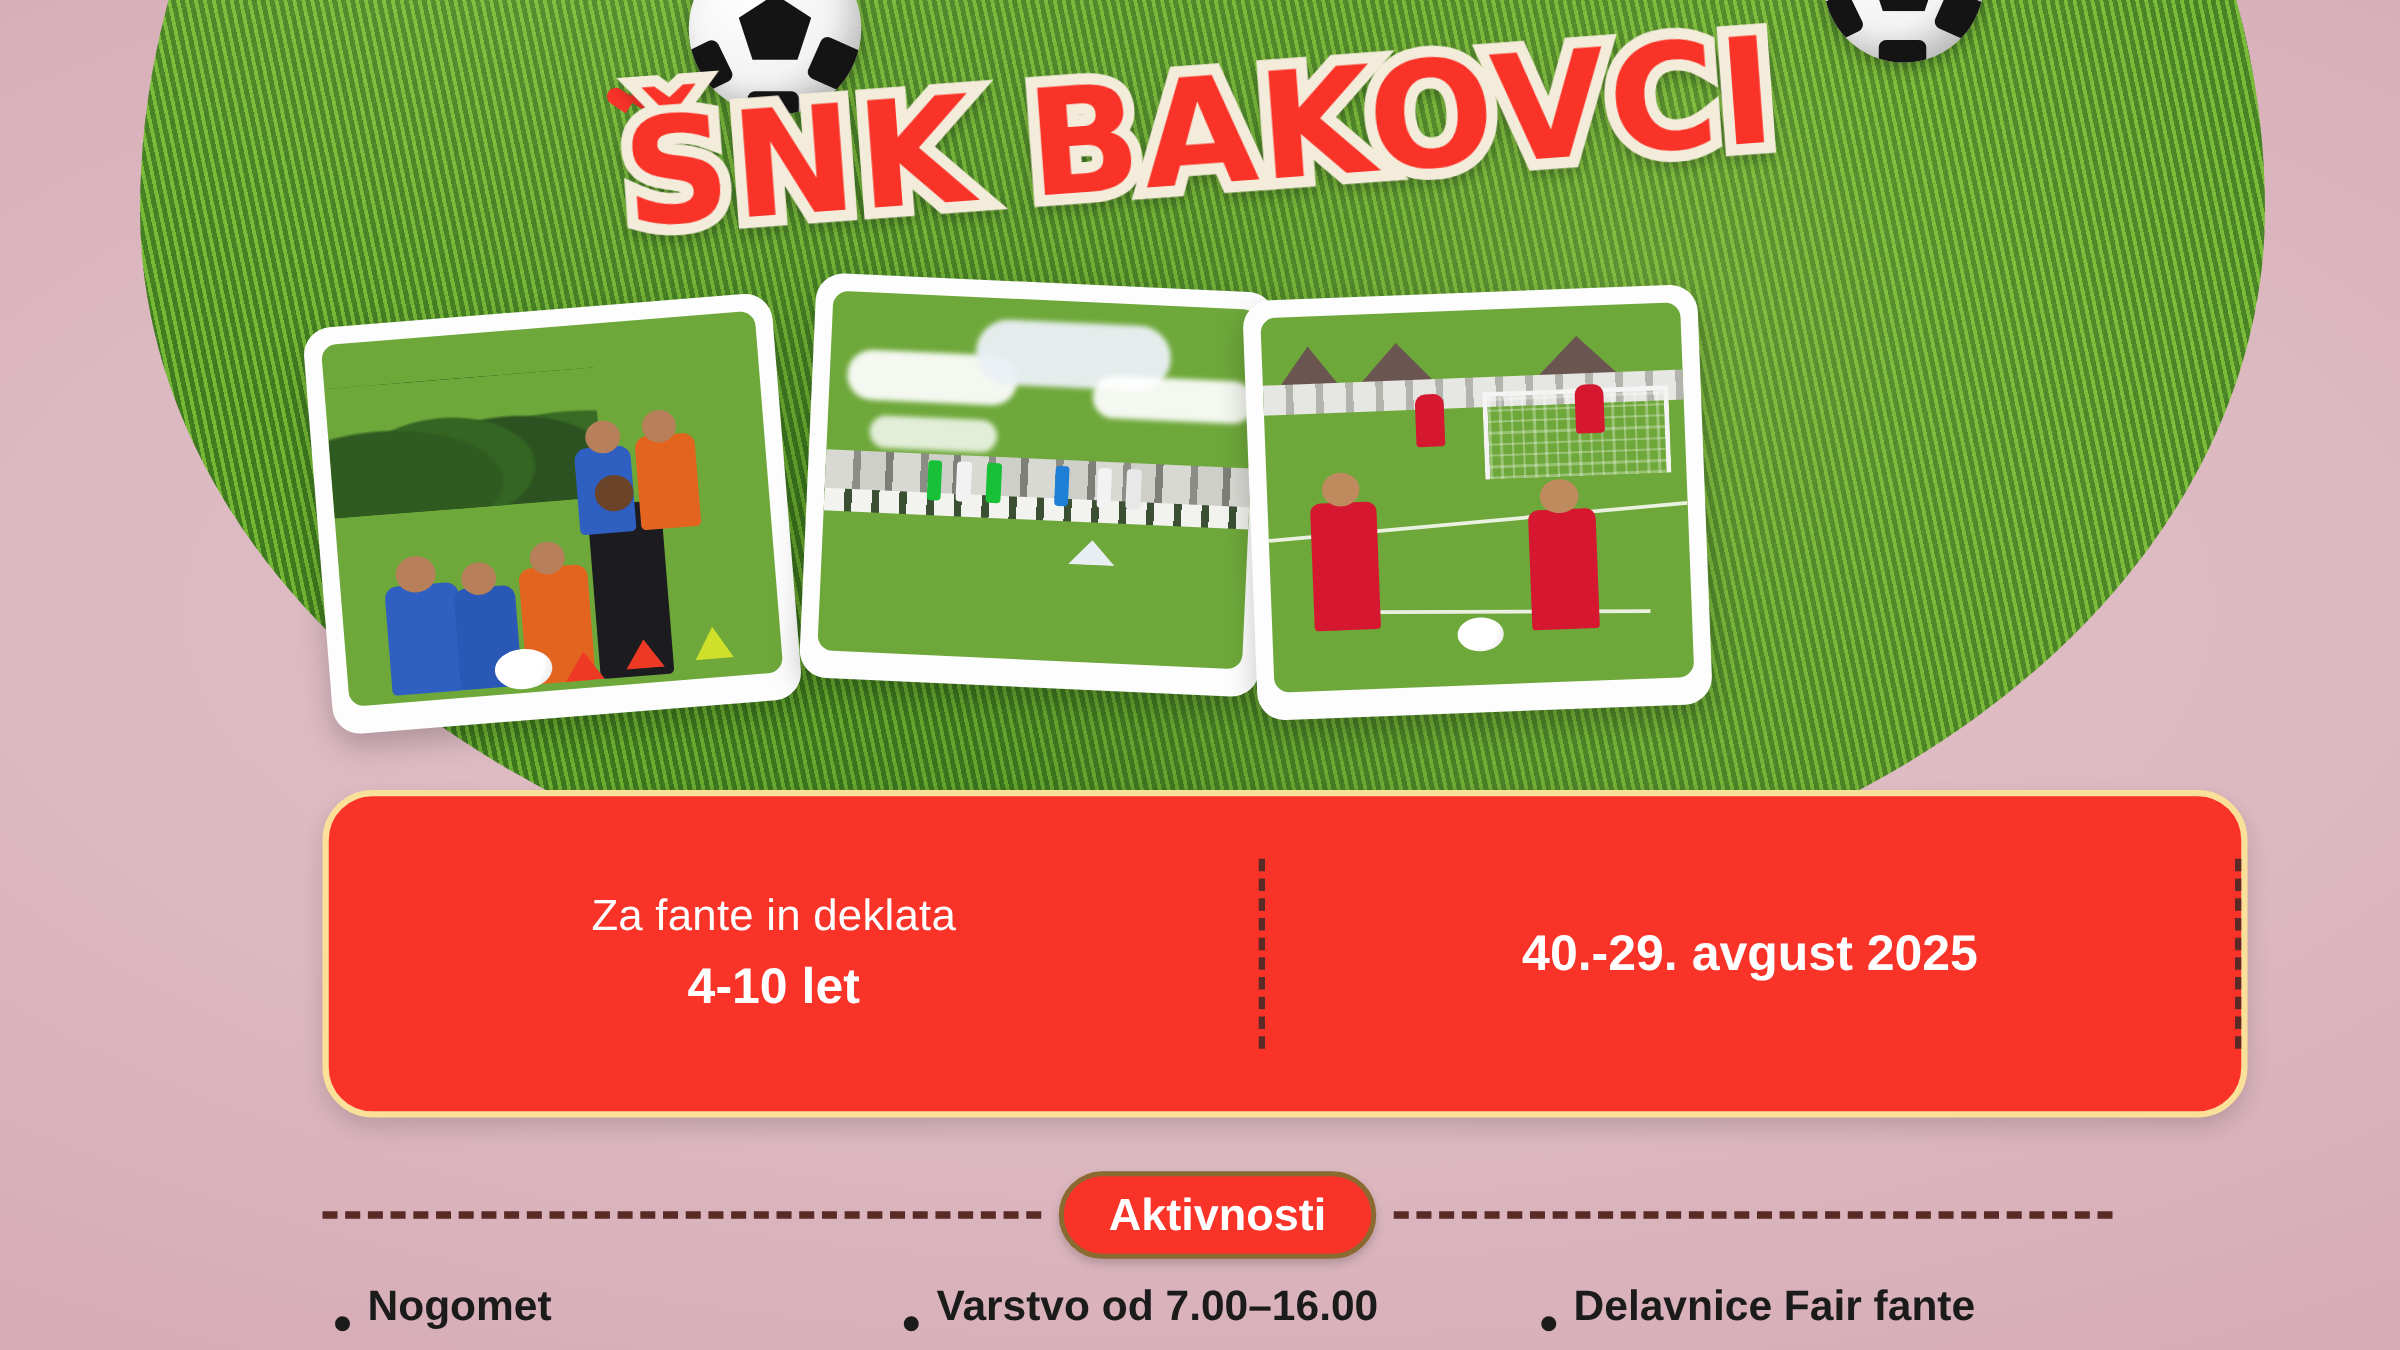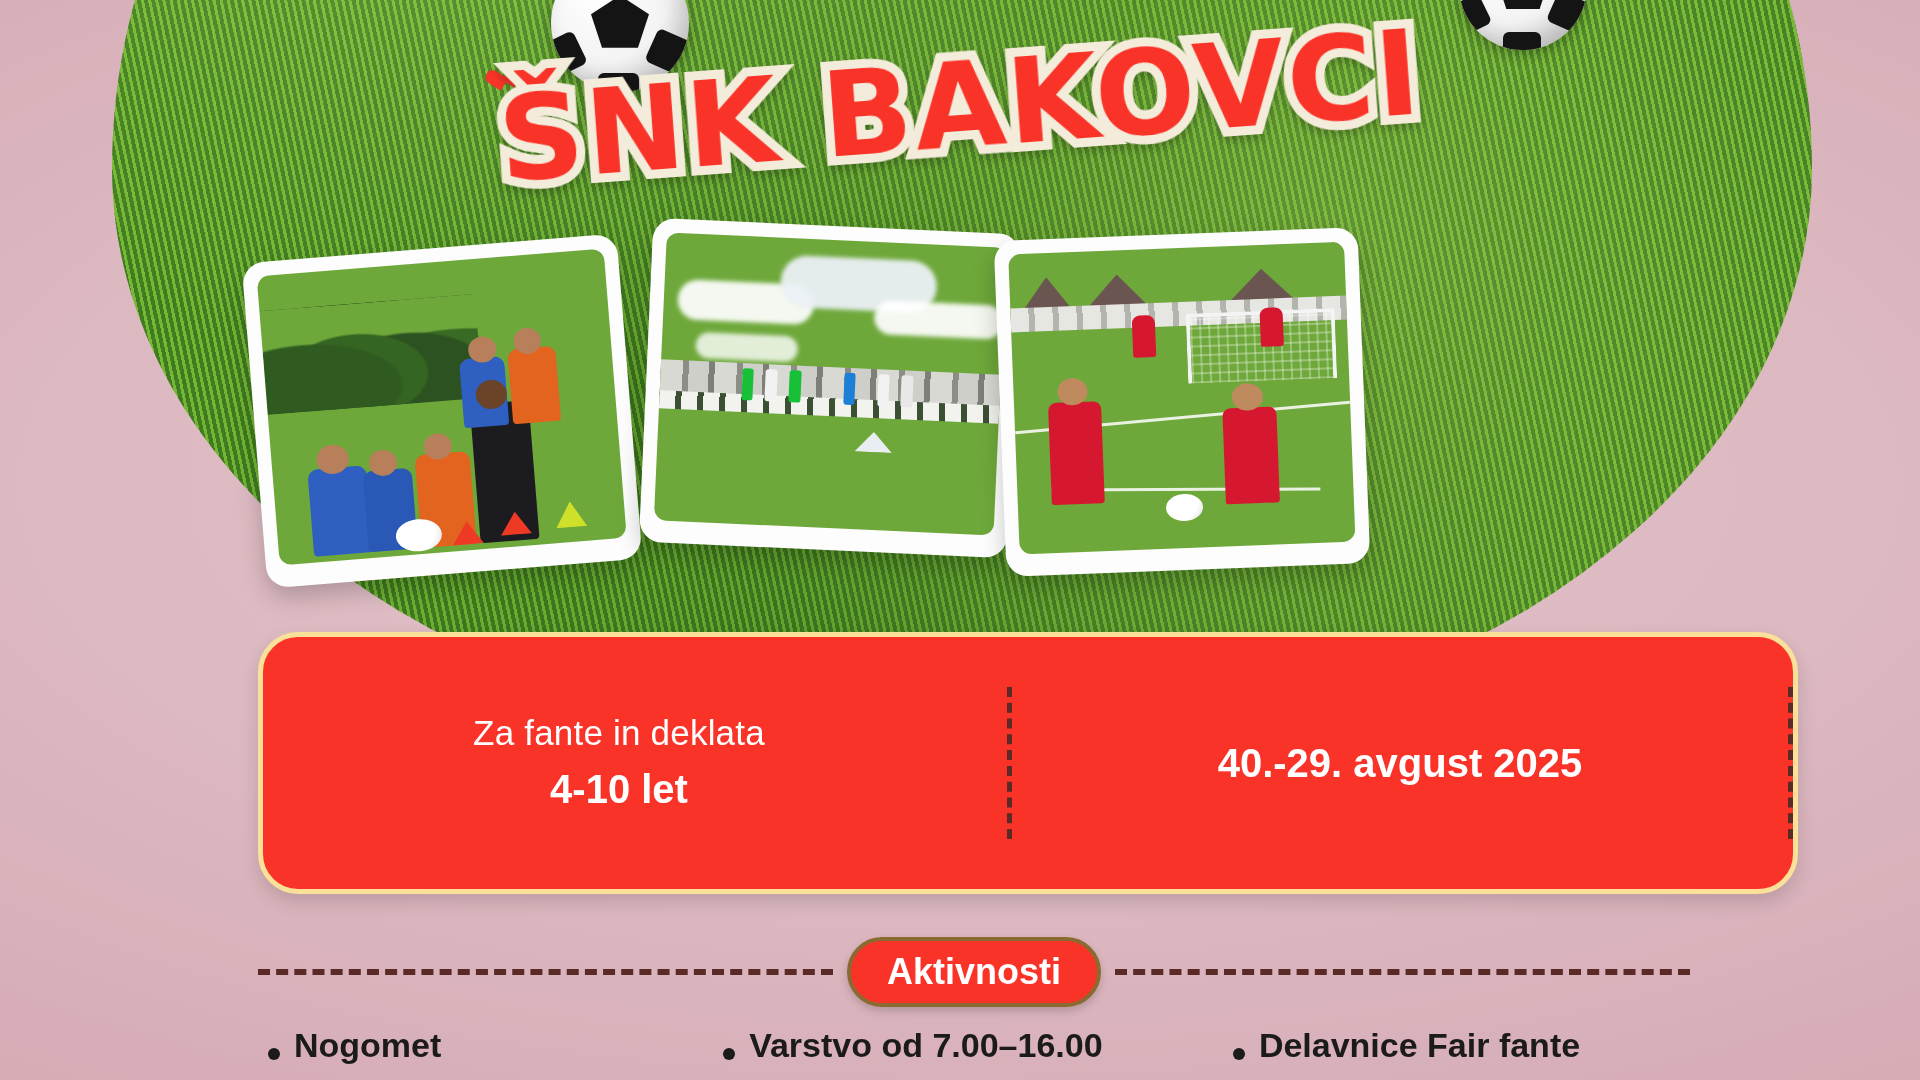--- a/index.html
+++ b/index.html
@@ -246,21 +246,21 @@
     white-space:nowrap;
     box-shadow:0 4px 8px rgba(0,0,0,.18);
   }
 
   
   .act-list{
     position:absolute;left:268px;top:1026px;width:1420px;height:60px;
     display:flex;align-items:flex-start;color:#1b1b1b;
   }
   .act-item{
-    flex:1;display:flex;align-items:center;gap:14px;
+    flex:1;display:flex;align-items:flex-end;gap:14px;
     font-size:34px;font-weight:bold;
     font-family:"Liberation Sans",sans-serif;
     line-height:1.15;
   }
   .act-item .bullet{
     width:12px;height:12px;border-radius:50%;background:#1b1b1b;
     flex:0 0 auto;margin-top:16px;
   }
   .act-item .txt{white-space:nowrap;}
   .act-item.i2{flex:1.12;}

